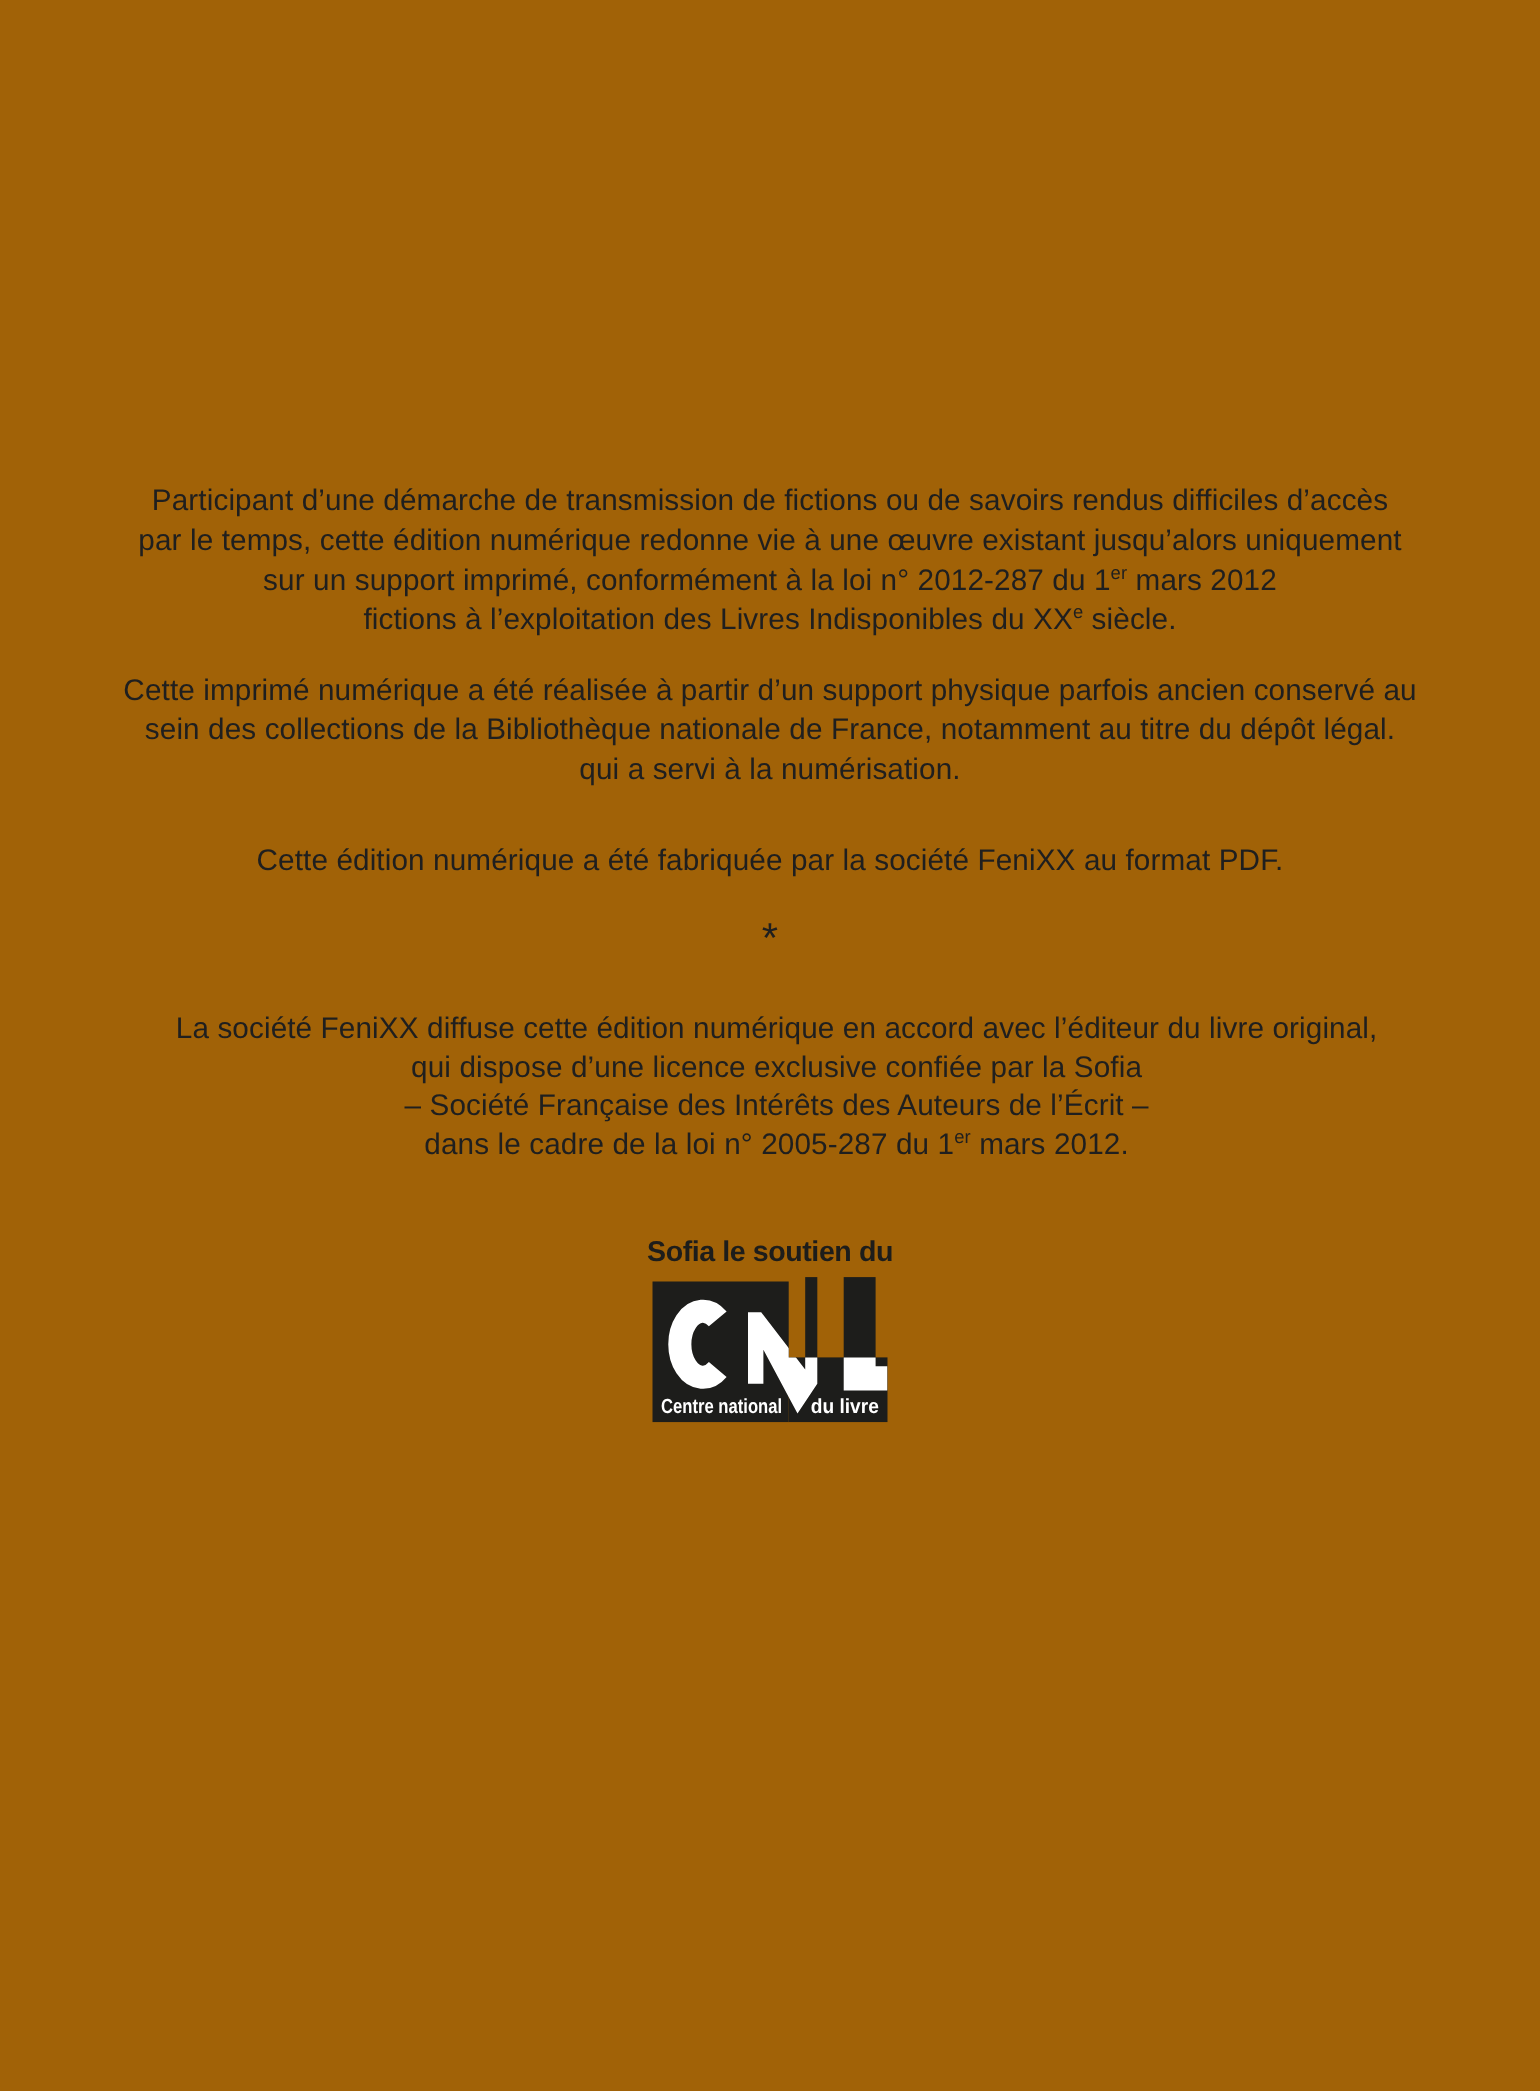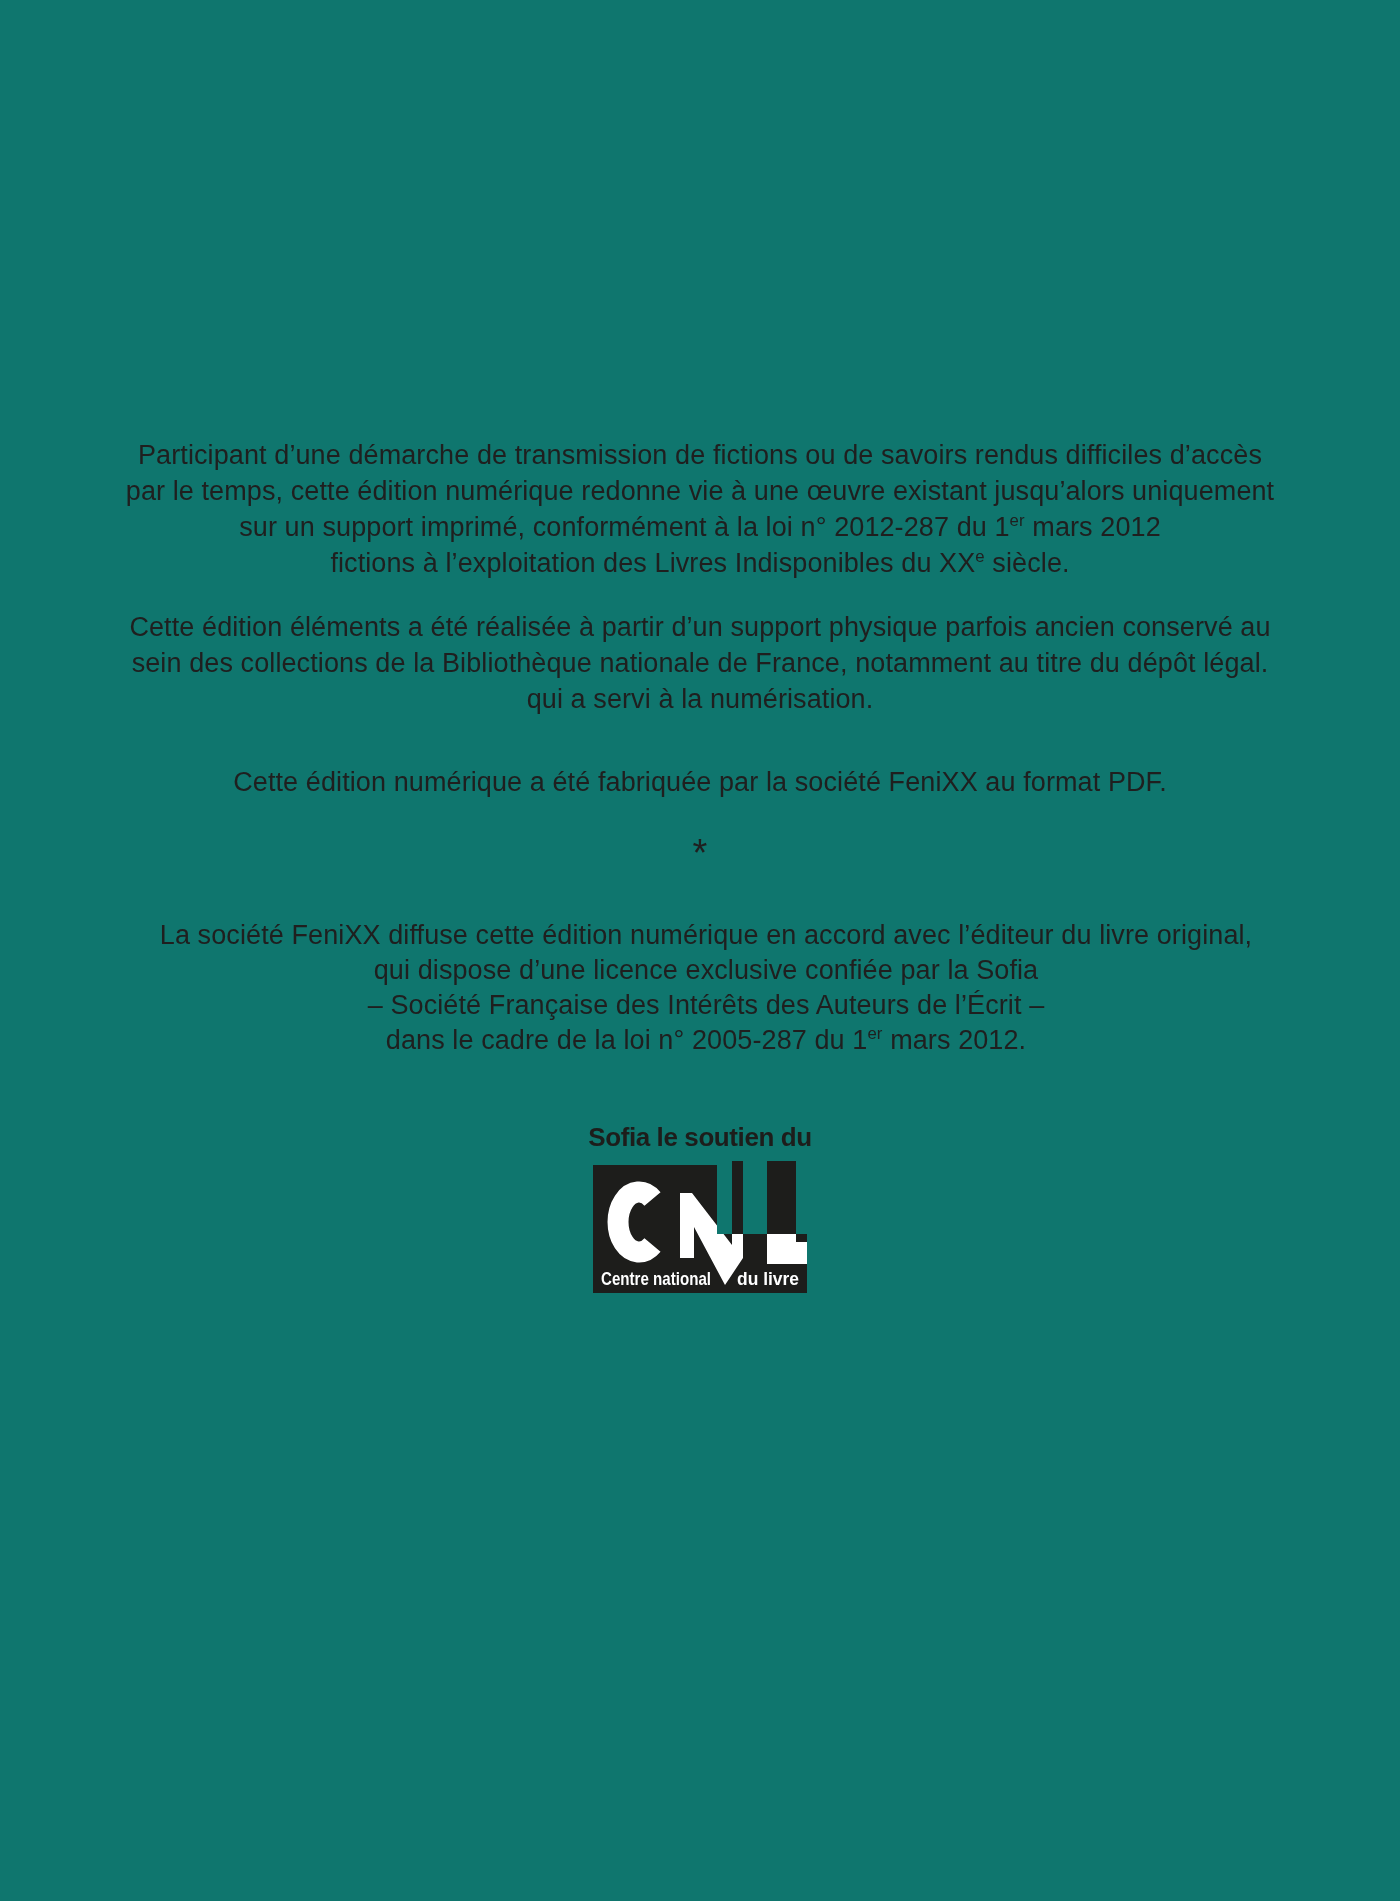--- a/index.html
+++ b/index.html
@@ -6,21 +6,21 @@
   body {
     width: 1400px;
     height: 1901px;
     background: #ffffff;
     font-family: "Liberation Sans", sans-serif;
   }
   .page {
     position: relative;
     width: 1400px;
     height: 1901px;
-    background: #0f766e;
+    background: #a16207;
     overflow: hidden;
   }
   .colophon {
     padding-top: 437px;
     width: 1400px;
     text-align: center;
     color: #1f1f1f;
   }
   .para {
     font-size: 27px;
@@ -67,21 +67,21 @@
   <div class="colophon">
 
     <div class="para p1">
       <div class="line">Participant d’une démarche de transmission de fictions ou de savoirs rendus difficiles d’accès</div>
       <div class="line">par le temps, cette édition numérique redonne vie à une œuvre existant jusqu’alors uniquement</div>
       <div class="line"><span>sur un support imprimé, conformément à la loi n° 2012-287 du 1</span><sup class="ord">er</sup><span> mars 2012</span></div>
       <div class="line"><span>fictions à l’exploitation des Livres Indisponibles du XX</span><sup class="ord">e</sup><span> siècle.</span></div>
     </div>
 
     <div class="para p2">
-      <div class="line">Cette édition éléments a été réalisée à partir d’un support physique parfois ancien conservé au</div>
+      <div class="line">Cette imprimé numérique a été réalisée à partir d’un support physique parfois ancien conservé au</div>
       <div class="line">sein des collections de la Bibliothèque nationale de France, notamment au titre du dépôt légal.</div>
       <div class="line">qui a servi à la numérisation.</div>
     </div>
 
     <div class="para p3">
       <div class="line">Cette édition numérique a été fabriquée par la société FeniXX au format PDF.</div>
     </div>
 
     <div class="para p4">
     </div>

